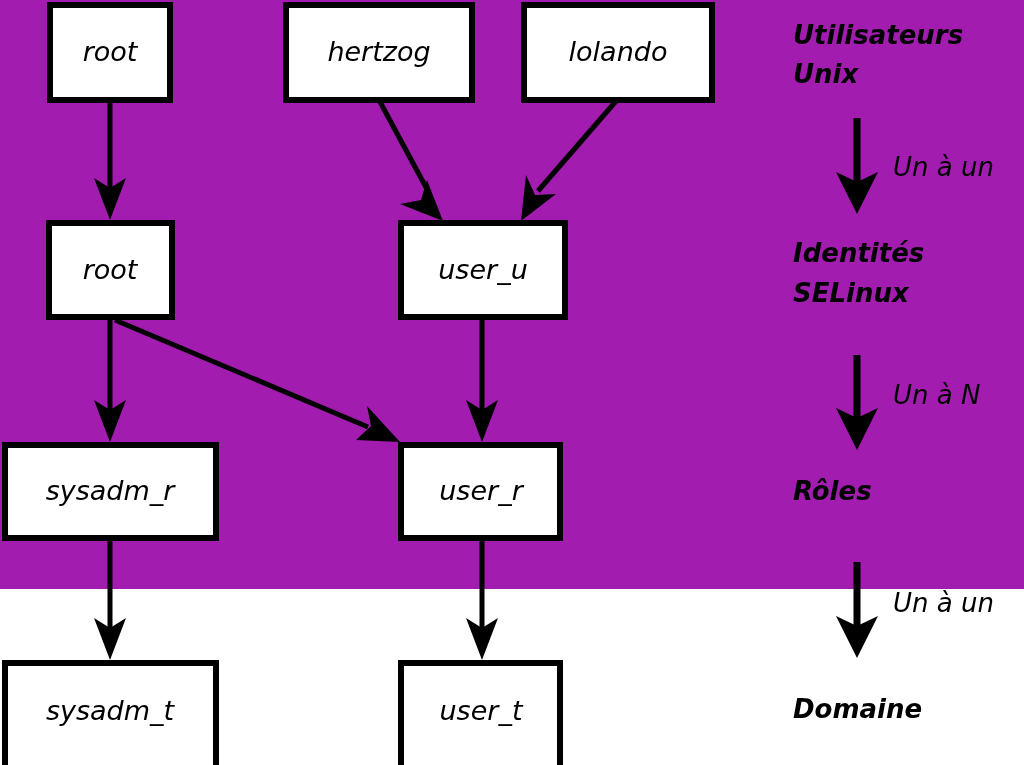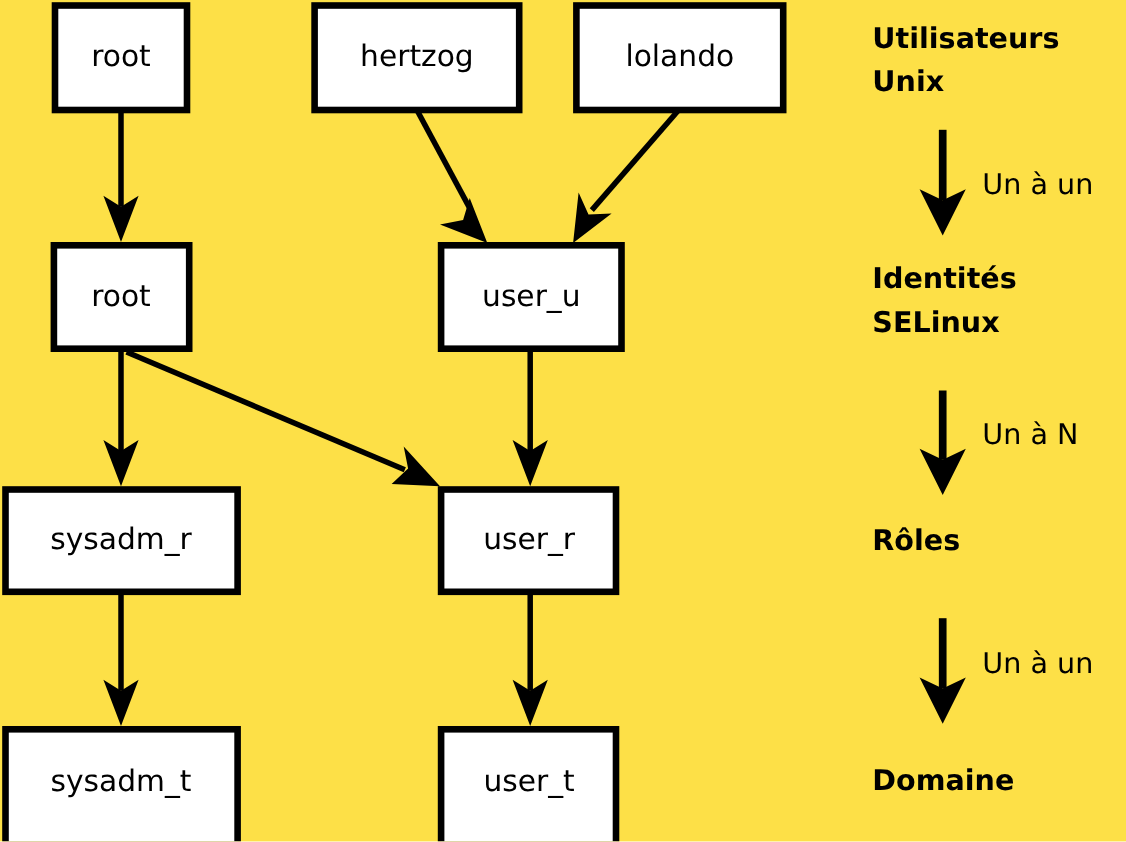--- a/index.html
+++ b/index.html
@@ -9,22 +9,23 @@
   }
   body {
     width: 1024px;
     height: 765px;
     overflow: hidden;
     font-family: "DejaVu Sans", "Liberation Sans", sans-serif;
   }
   #diagram-root {
     position: relative;
     width: 1024px;
-    height: 765px;
-    background: #fde047;
+    height: 589px;
+    background: #a21caf;
+    font-style: italic;
   }
   svg.canvas {
     position: absolute;
     top: 0;
     left: 0;
     width: 1024px;
     height: 765px;
   }
   .node-box {
     fill: #ffffff;

